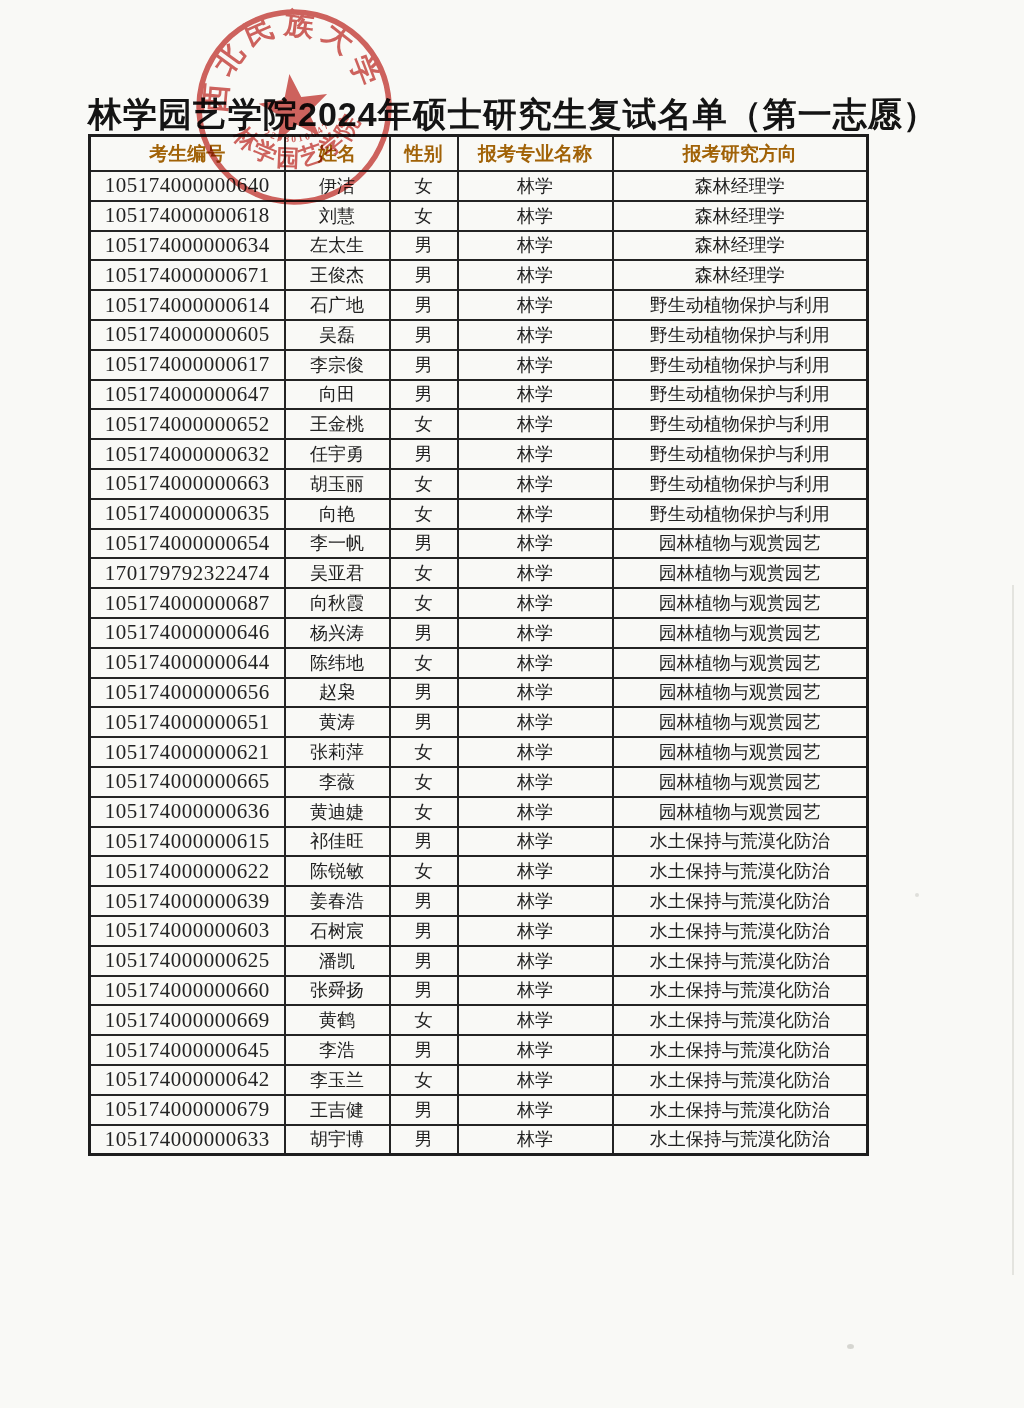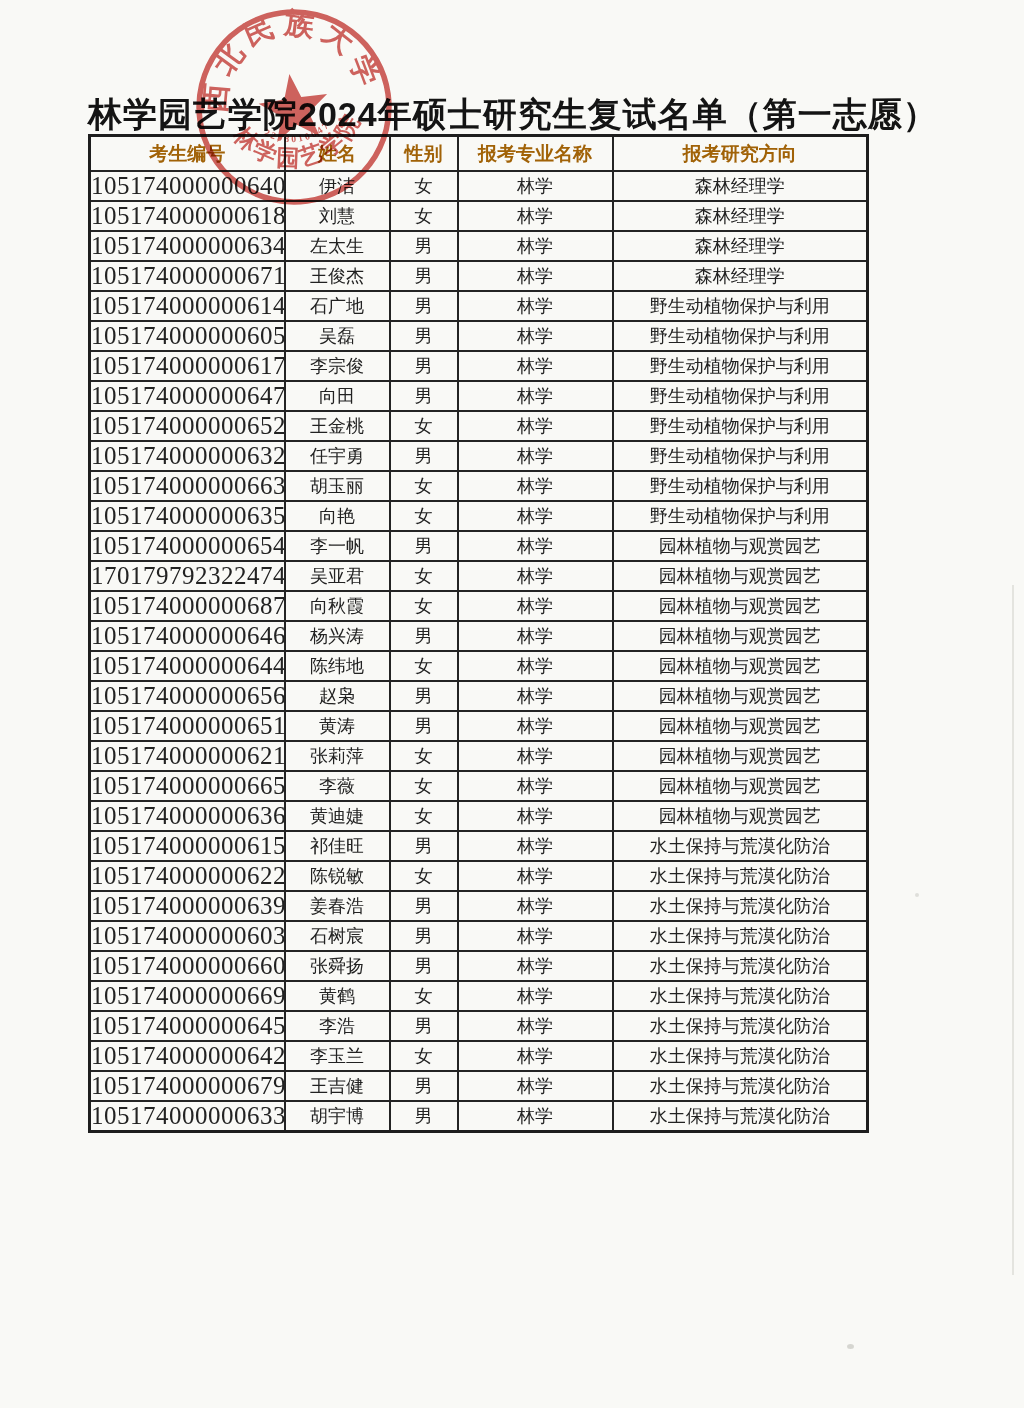--- a/index.html
+++ b/index.html
@@ -44,21 +44,21 @@
     font-weight:bold;
     font-size:19px;
     color:#a16207;
   }
   table.roster td{
     height:27.8px;
     font-size:18px;
     color:#222;
   }
   table.roster td:first-child{
-    font-size:25px;
+    font-size:21px;
     letter-spacing:0.5px;
   }
   col.c-id{width:195px;}
   col.c-name{width:105px;}
   col.c-gender{width:68px;}
   col.c-major{width:155px;}
   col.c-direction{width:255px;}
 
   .stamp{
     position:absolute;
@@ -302,20 +302,27 @@
         <td>水土保持与荒漠化防治</td>
       </tr>
       <tr>
         <td>105174000000603</td>
         <td>石树宸</td>
         <td>男</td>
         <td>林学</td>
         <td>水土保持与荒漠化防治</td>
       </tr>
       <tr>
+        <td>105174000000625</td>
+        <td>潘凯</td>
+        <td>男</td>
+        <td>林学</td>
+        <td>水土保持与荒漠化防治</td>
+      </tr>
+      <tr>
         <td>105174000000660</td>
         <td>张舜扬</td>
         <td>男</td>
         <td>林学</td>
         <td>水土保持与荒漠化防治</td>
       </tr>
       <tr>
         <td>105174000000669</td>
         <td>黄鹤</td>
         <td>女</td>

